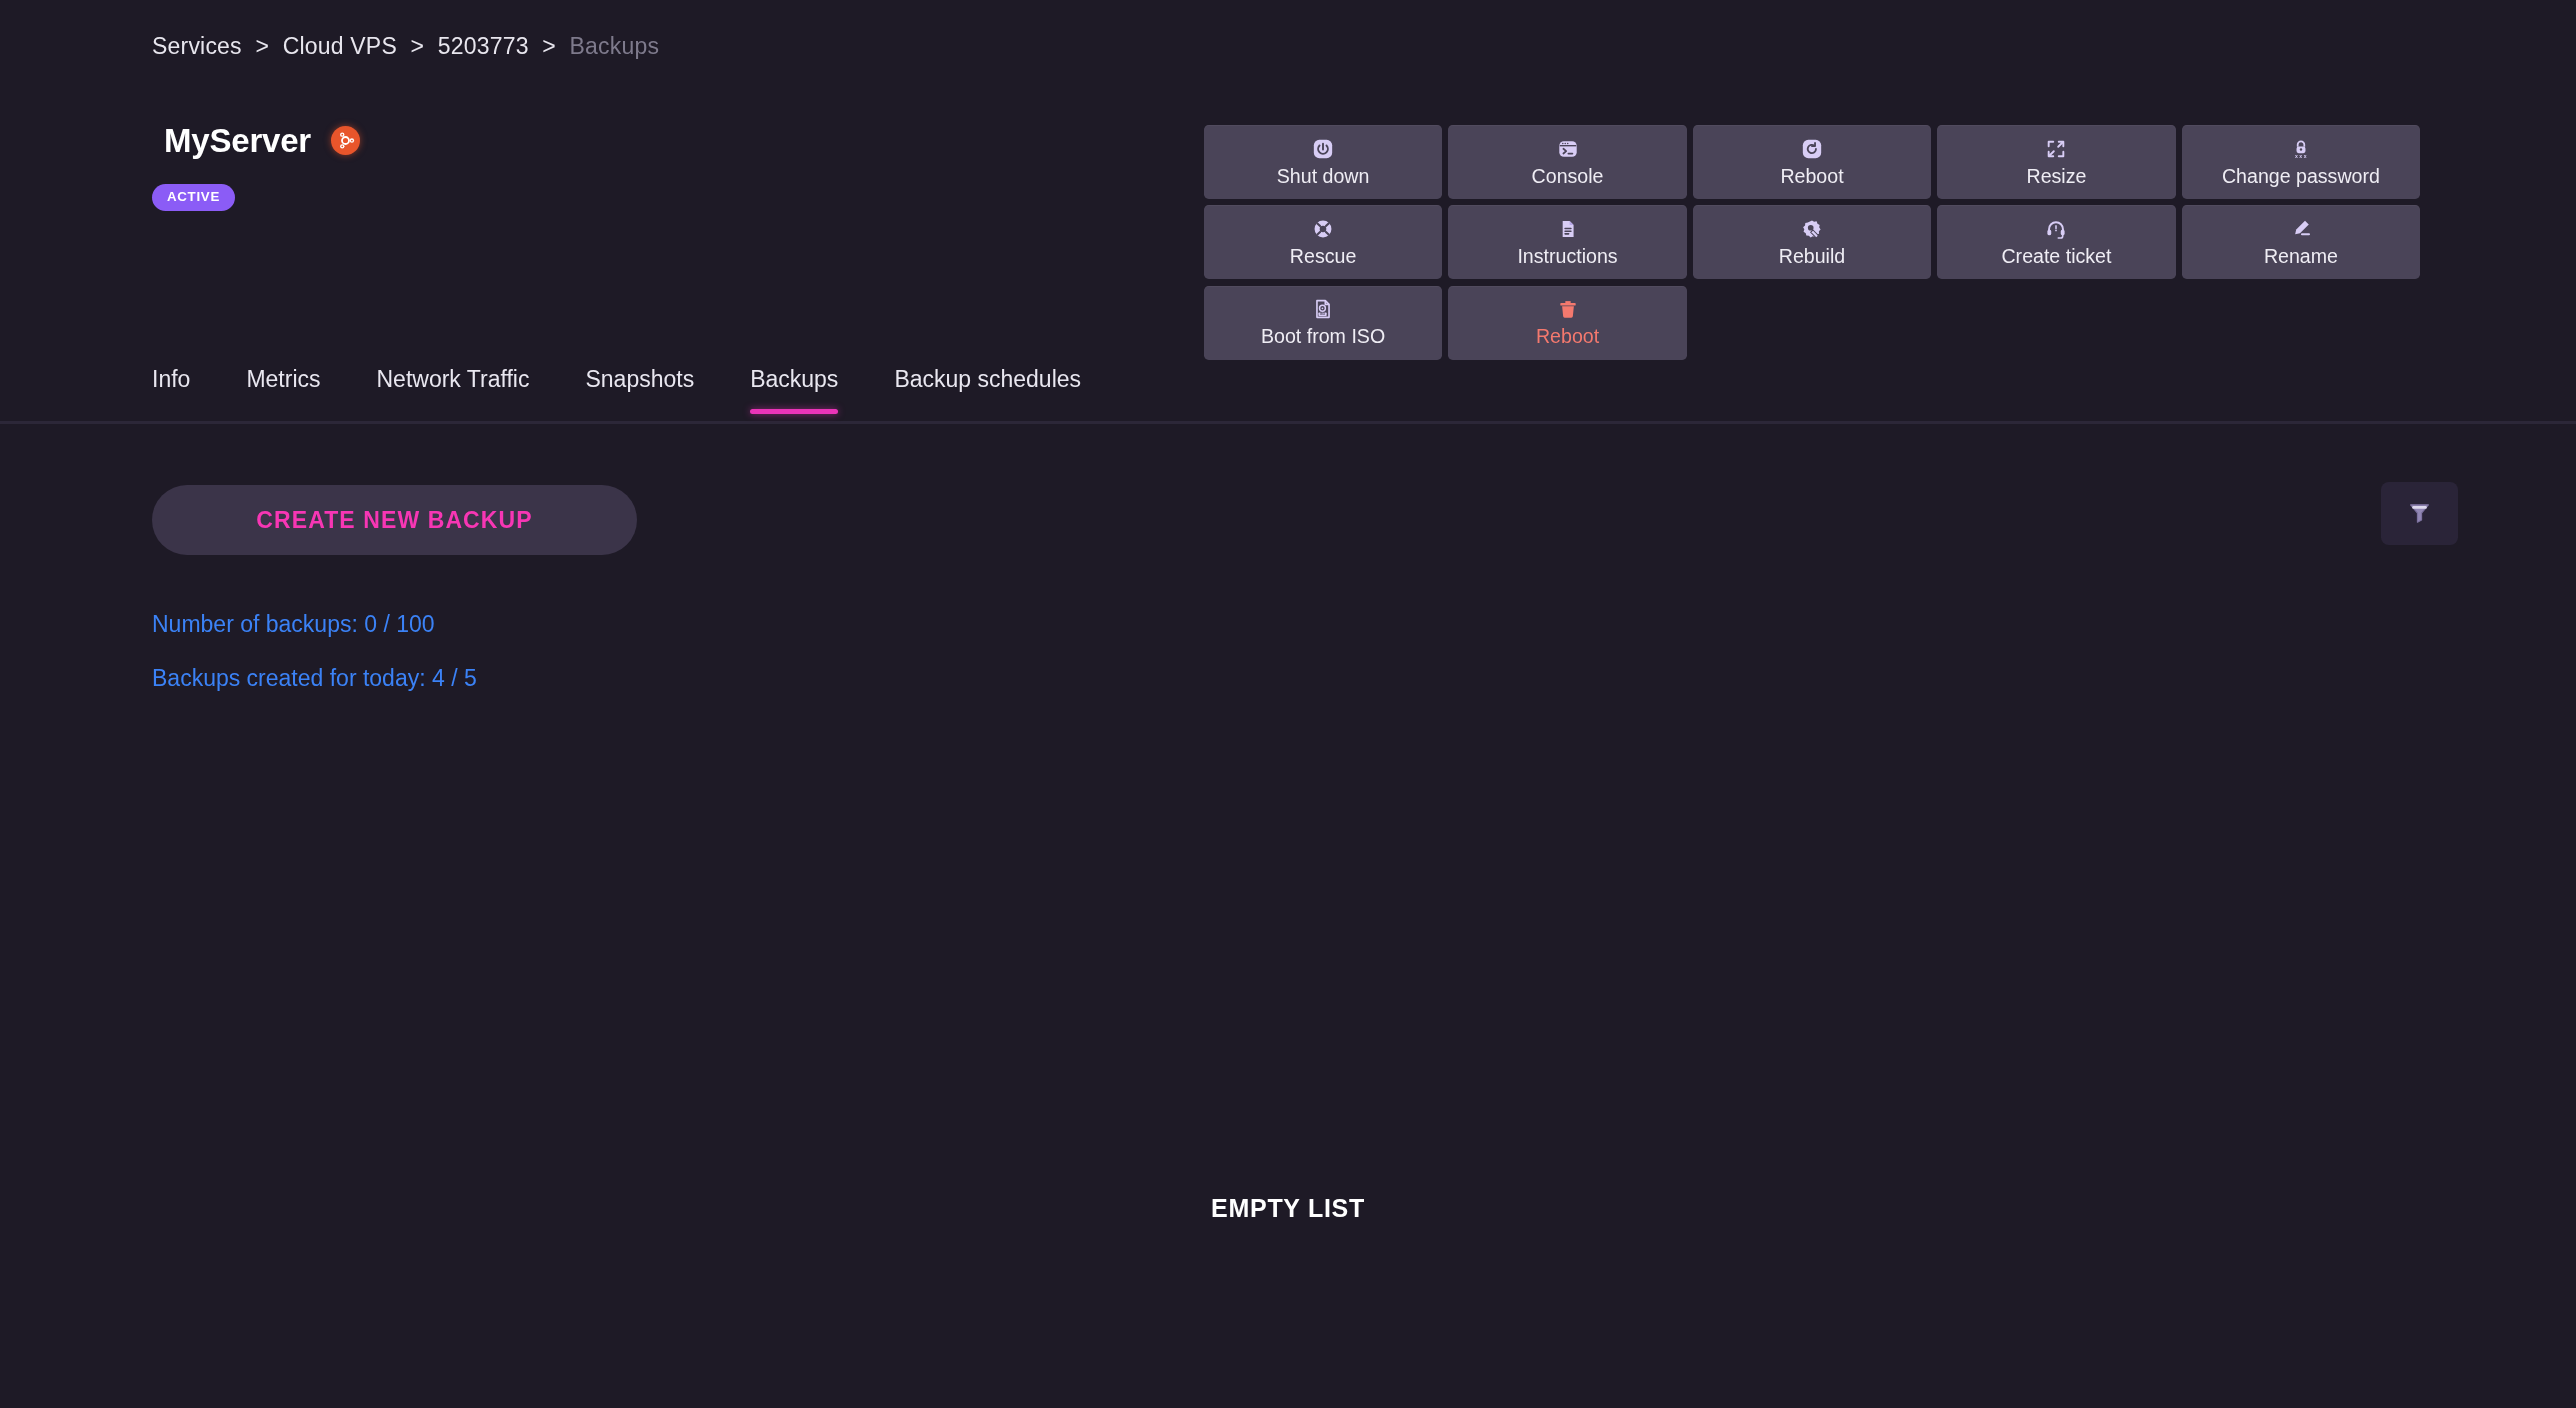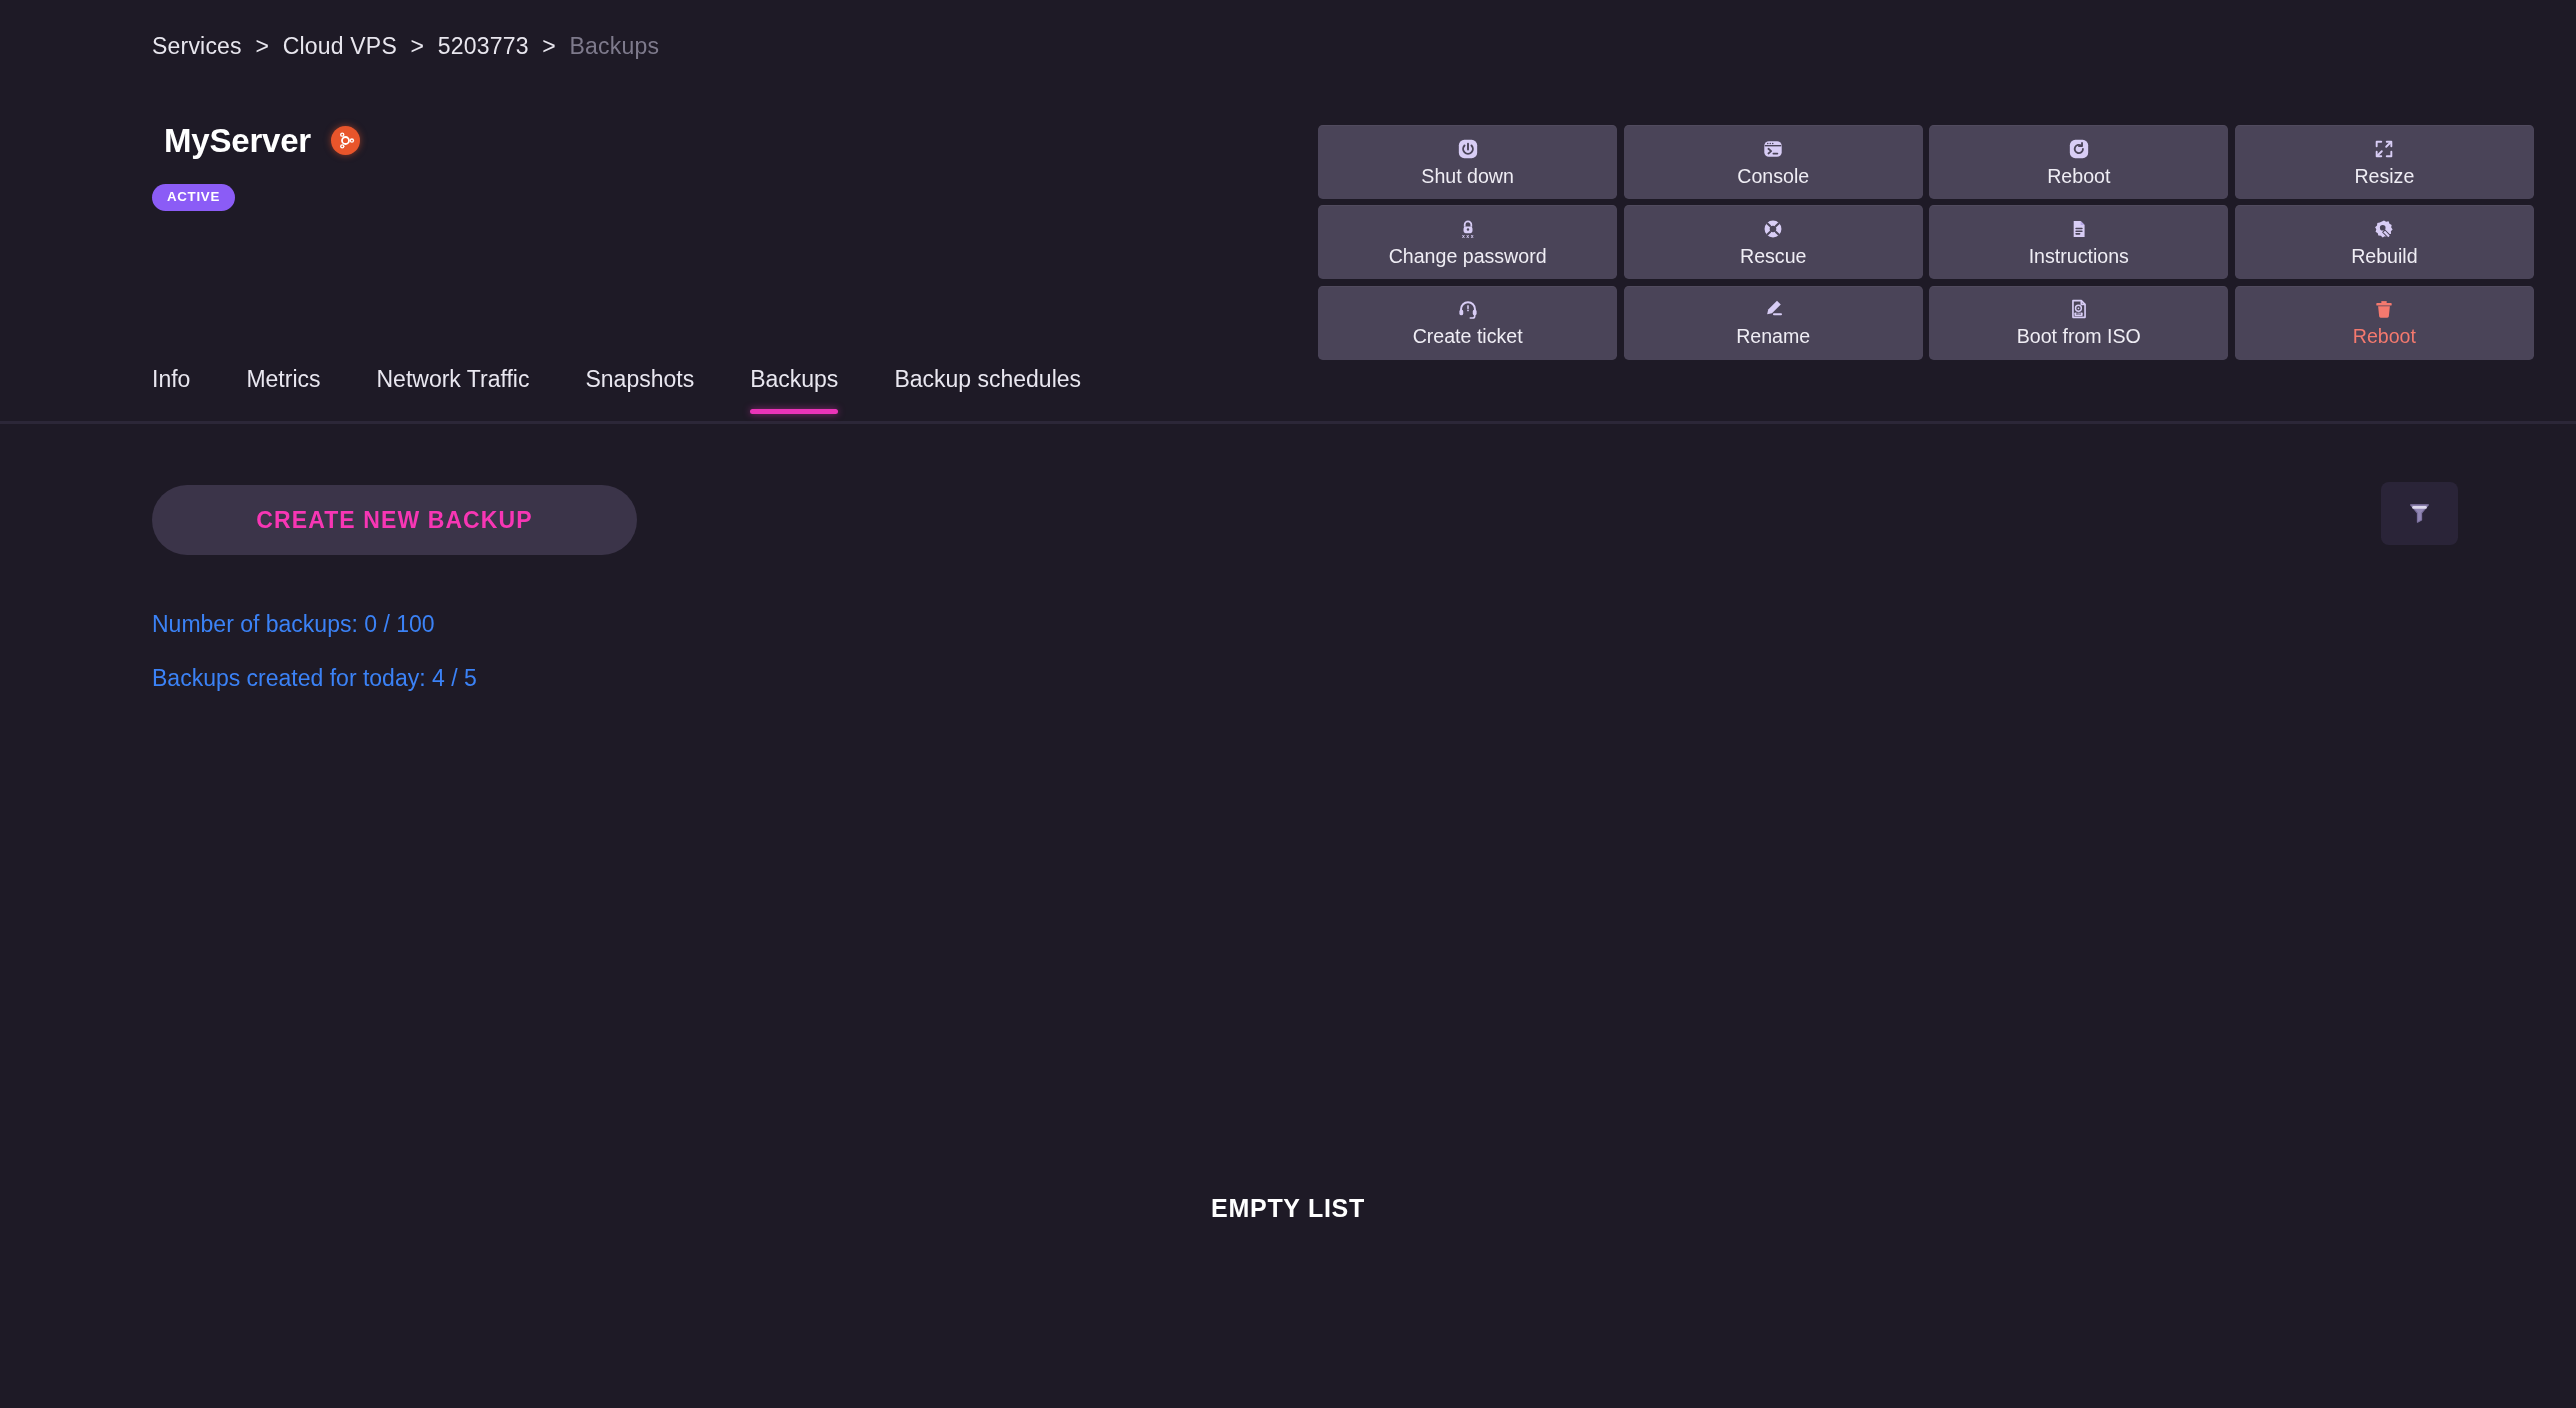--- a/index.html
+++ b/index.html
@@ -74,25 +74,25 @@
     letter-spacing: 0.7px;
     padding: 6.3px 15px 7px 15px;
     border-radius: 17px;
     display: inline-block;
     line-height: 1;
   }
 
   
   .actions {
     position: absolute;
-    left: 1318px;
+    left: 1204px;
     top: 125px;
     width: 1216px;
     display: grid;
-    grid-template-columns: repeat(4, 1fr);
+    grid-template-columns: repeat(5, 1fr);
     grid-auto-rows: 74px;
     gap: 6.3px 6.3px;
   }
   .action-btn {
     background: #4a4458;
     border: none;
     border-radius: 4.7px;
     display: flex;
     flex-direction: column;
     align-items: center;

